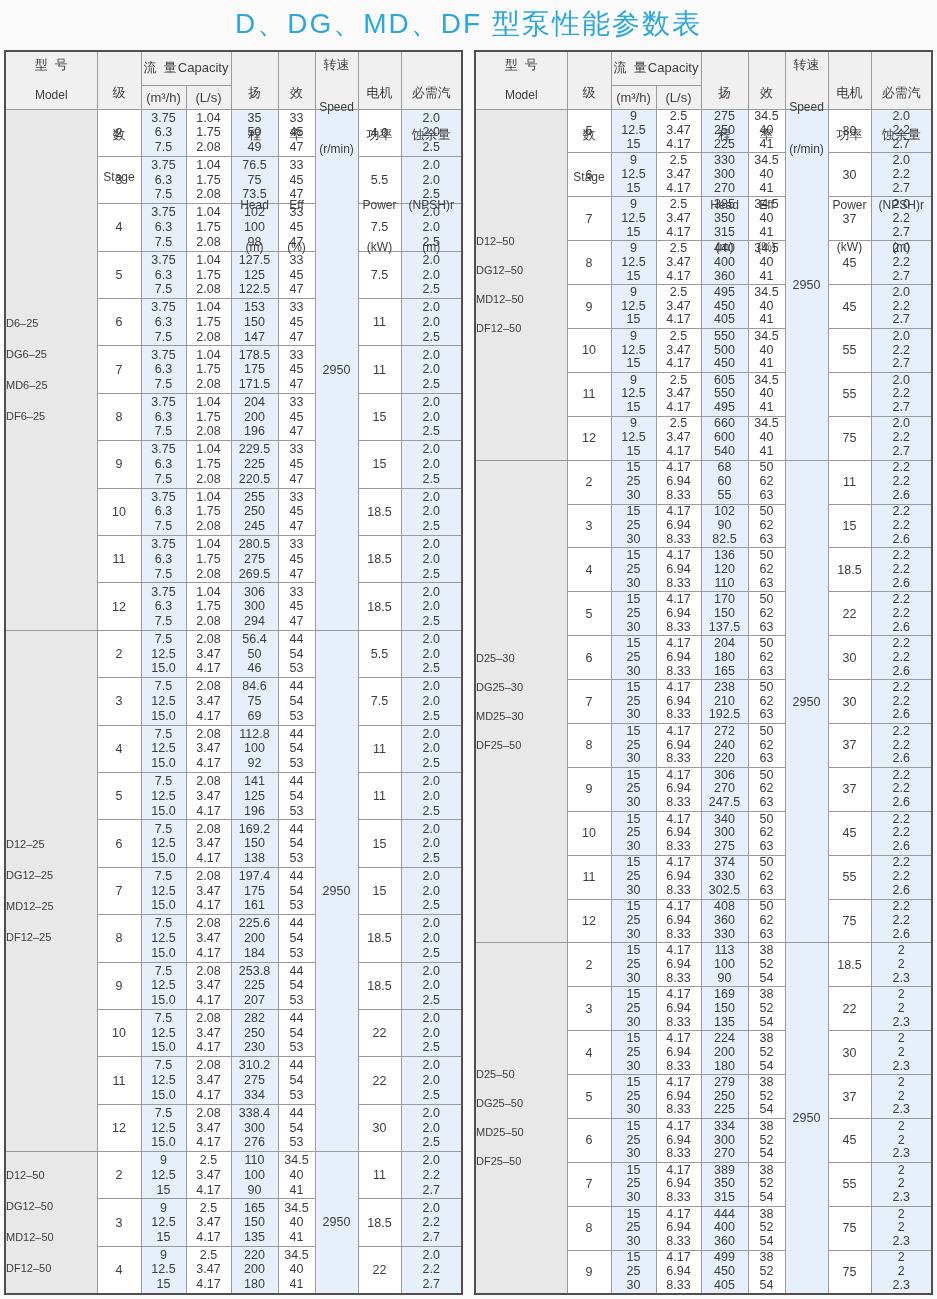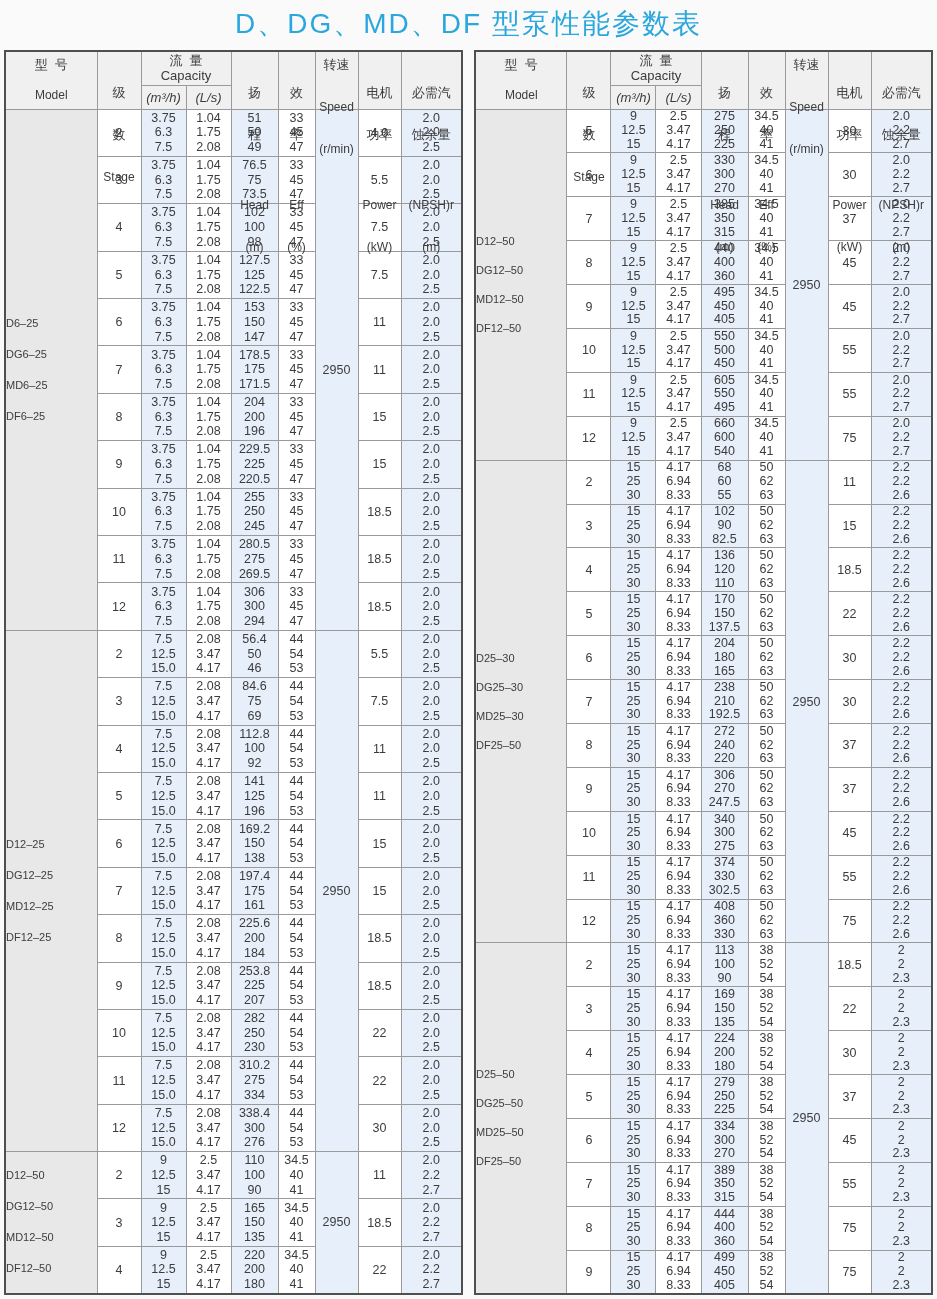--- a/index.html
+++ b/index.html
@@ -30,22 +30,22 @@
   col.c-speed { width:43px; } col.c-power { width:43px; }
   col.c-npsh { width:61px; }
 
   
   .pump-table thead th { background:#f0f0f0; font-weight:400; font-size:13px; }
   .pump-table thead tr.h1 { height:34px; }
   .pump-table thead tr.h2 { height:24px; }
   .hwrap { height:50px; display:flex; flex-direction:column; justify-content:space-between; padding:3px 1px; }
   .hwrap div, .hcap div { white-space:pre; line-height:14px; text-align:center; }
   .hen div { font-size:12px; }
-  .hcap { display:flex; flex-direction:column; justify-content:center; gap:1px; }
-  .h2 th { font-size:12px;font-style:italic; }
+  .hcap { display:flex; justify-content:center; gap:1px; }
+  .h2 th { font-size:12px; }
 
   
   .tbl-left tbody tr { height:47.4px; }
   .tbl-right tbody tr { height:43.9px; }
   .pump-table tbody td { font-size:12.5px; text-align:center; vertical-align:middle; }
   .tline { line-height:14.7px; }
   .tbl-right .tline { line-height:13.8px; }
   .bg-blue { background:#e7effa; }
   .model-cell { background:#e8e8e8; vertical-align:middle; }
   .model-cell div { text-align:left; padding-left:0; line-height:31px; font-size:11px; white-space:nowrap; }
@@ -171,21 +171,21 @@
             <div class="tline">3.75</div>
             <div class="tline">6.3</div>
             <div class="tline">7.5</div>
           </td>
           <td>
             <div class="tline">1.04</div>
             <div class="tline">1.75</div>
             <div class="tline">2.08</div>
           </td>
           <td class="bg-blue">
-            <div class="tline">51</div>
+            <div class="tline">35</div>
             <div class="tline">50</div>
             <div class="tline">49</div>
           </td>
           <td>
             <div class="tline">33</div>
             <div class="tline">45</div>
             <div class="tline">47</div>
           </td>
           <td class="speed-cell bg-blue" rowspan="11">
             <div>2950</div>

